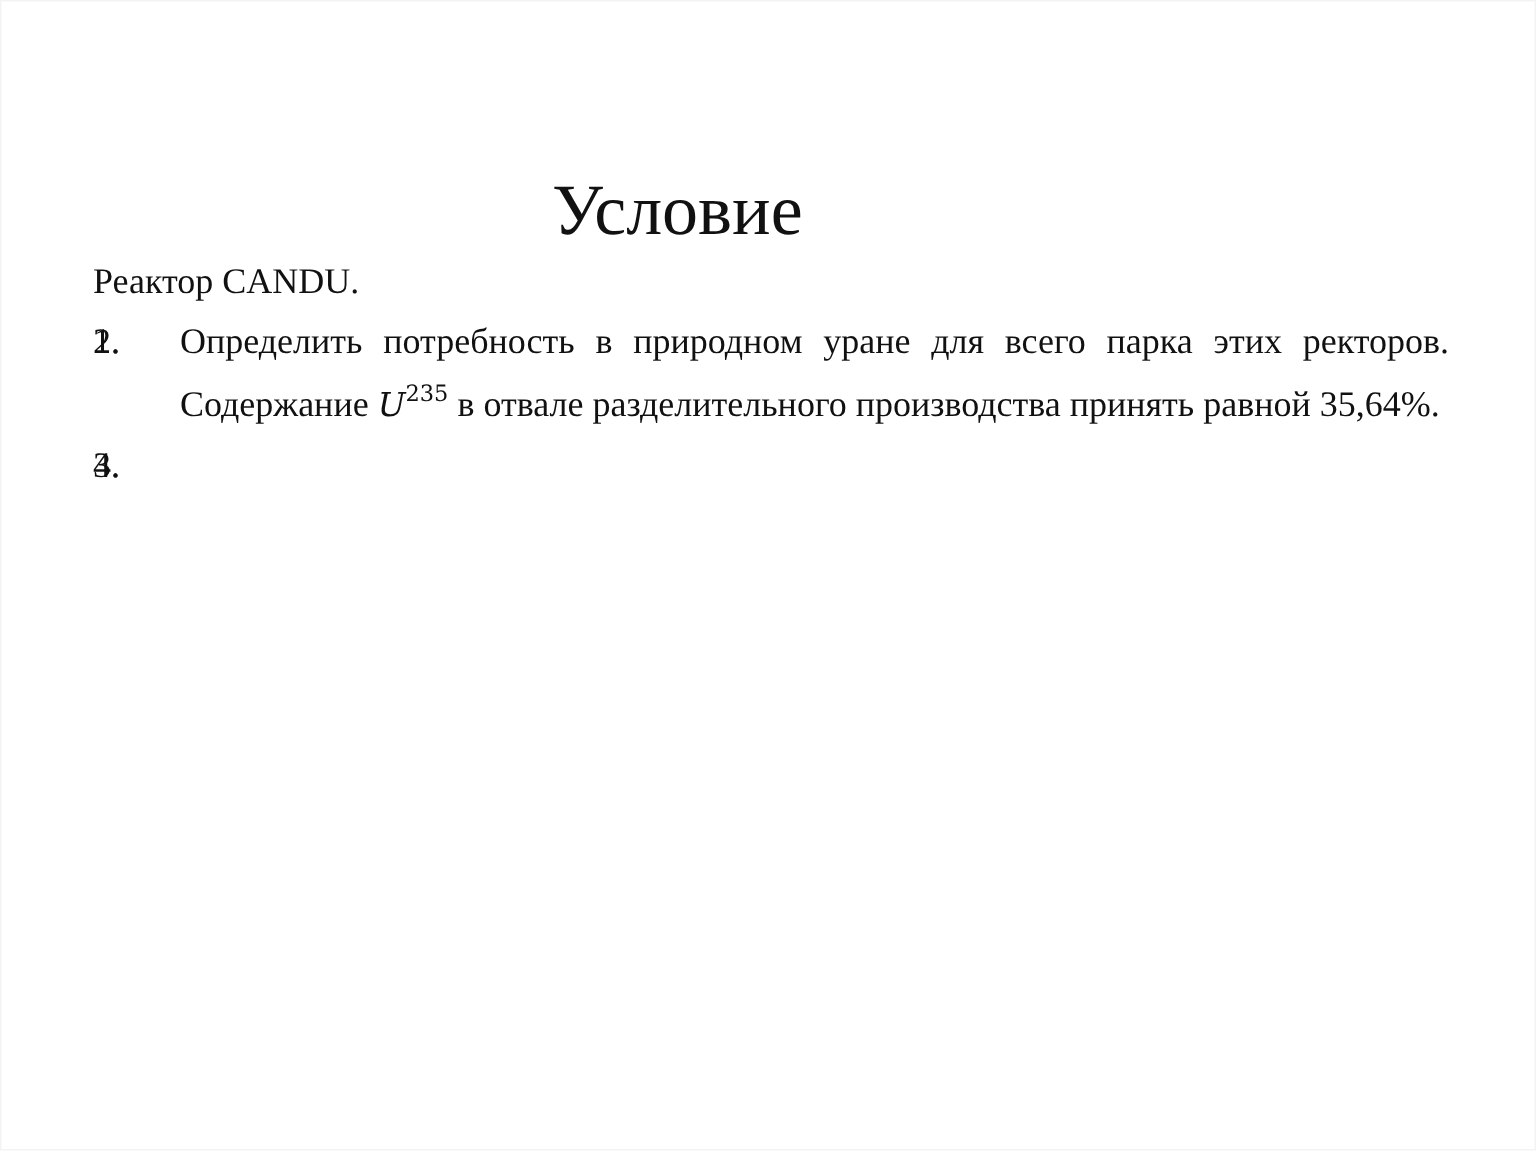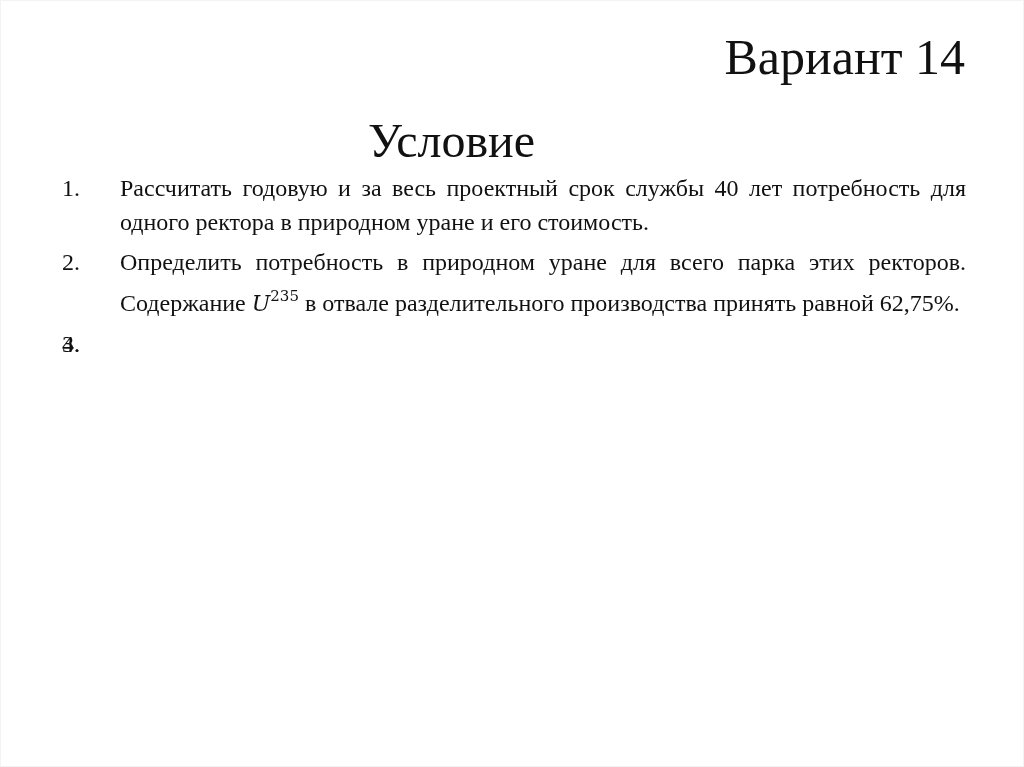--- a/index.html
+++ b/index.html
@@ -79,33 +79,32 @@
     .math-sup {
       font-family: "DejaVu Serif", serif;
       font-size: 15px;
       vertical-align: 10px;
     }
   </style>
 </head>
 <body>
 
 <div class="slide">
-  <div class="variant-title">Вариант 14</div>
   <div class="section-title">Условие</div>
 
   <div class="content">
+    <p class="para">Реактор CANDU.</p>
 
     <ol class="list">
       <li class="list-item">
         <span class="list-num">1.</span>
-        <span>Рассчитать годовую и за весь проектный срок службы 40 лет потребность для одного ректора в природном уране и его стоимость.</span>
       </li>
       <li class="list-item">
         <span class="list-num">2.</span>
-        <span>Определить потребность в природном уране для всего парка этих ректоров. Содержание </span><span class="math-u">U</span><span class="math-sup">235</span><span> в отвале разделительного производства принять равной 62,75%.</span>
+        <span>Определить потребность в природном уране для всего парка этих ректоров. Содержание </span><span class="math-u">U</span><span class="math-sup">235</span><span> в отвале разделительного производства принять равной 35,64%.</span>
       </li>
       <li class="list-item">
         <span class="list-num">3.</span>
       </li>
       <li class="list-item">
         <span class="list-num">4.</span>
       </li>
     </ol>
   </div>
 </div>

